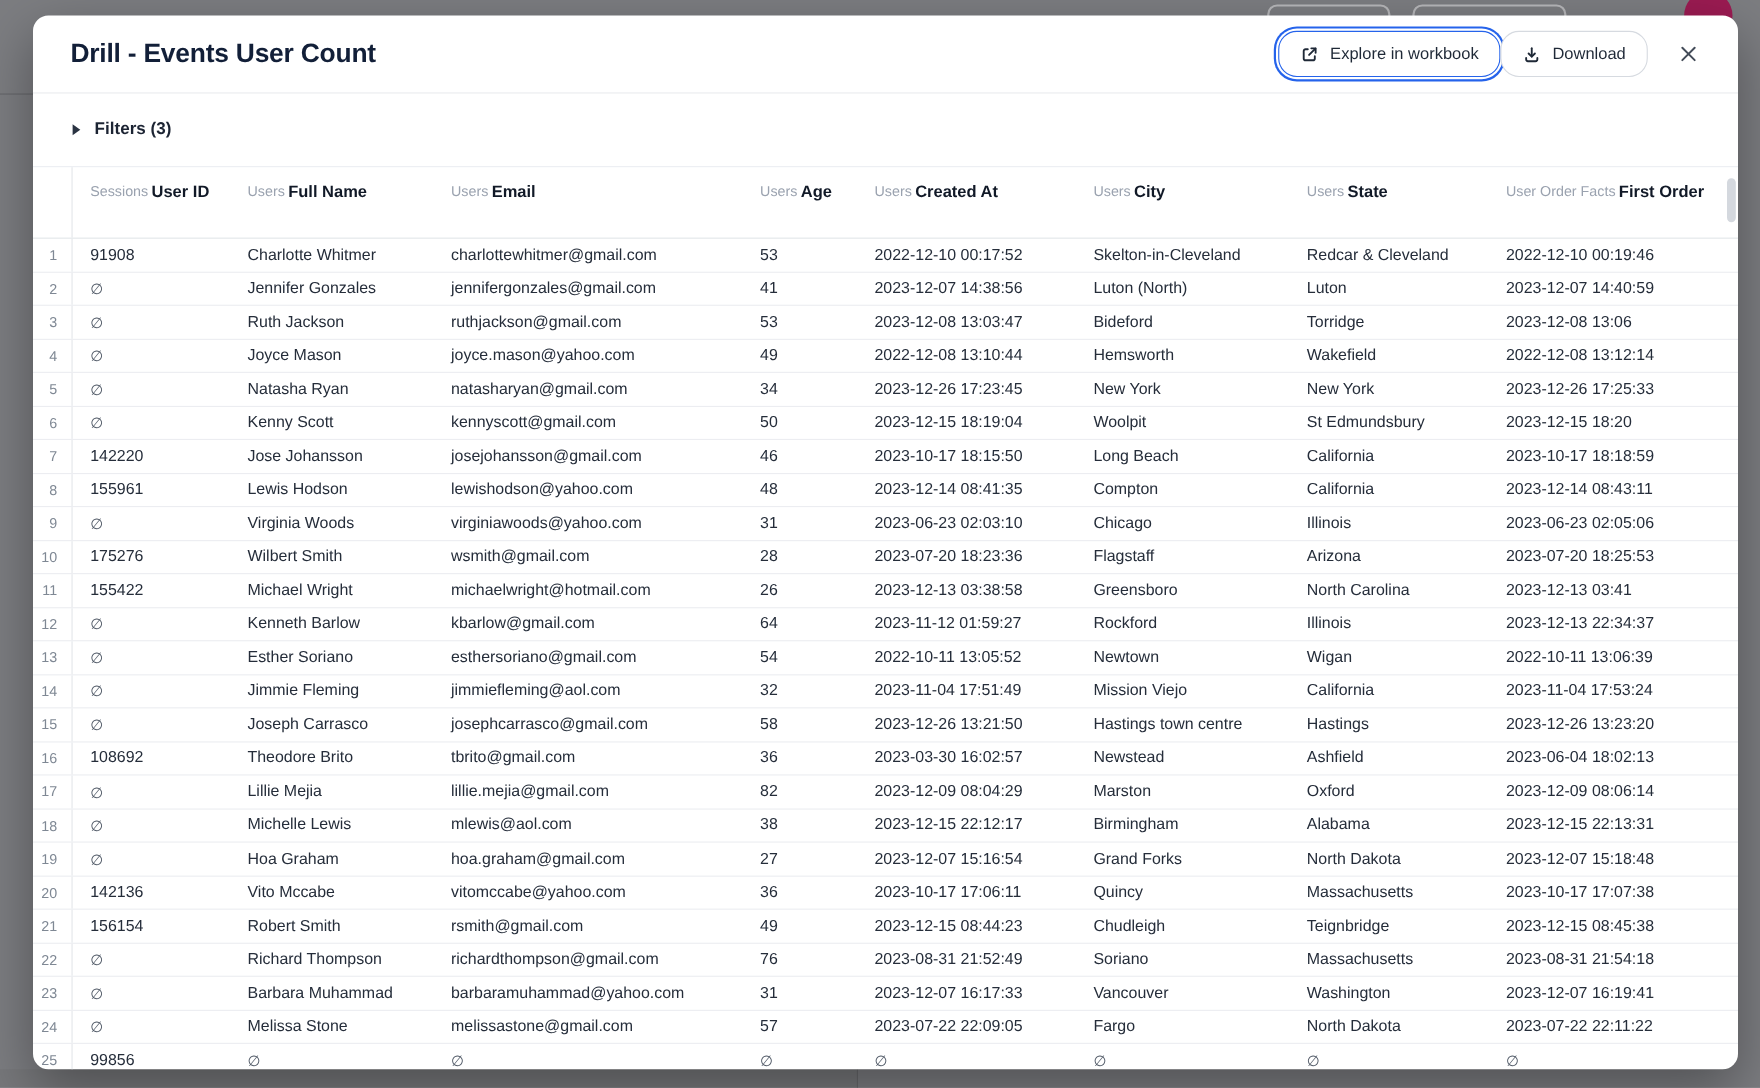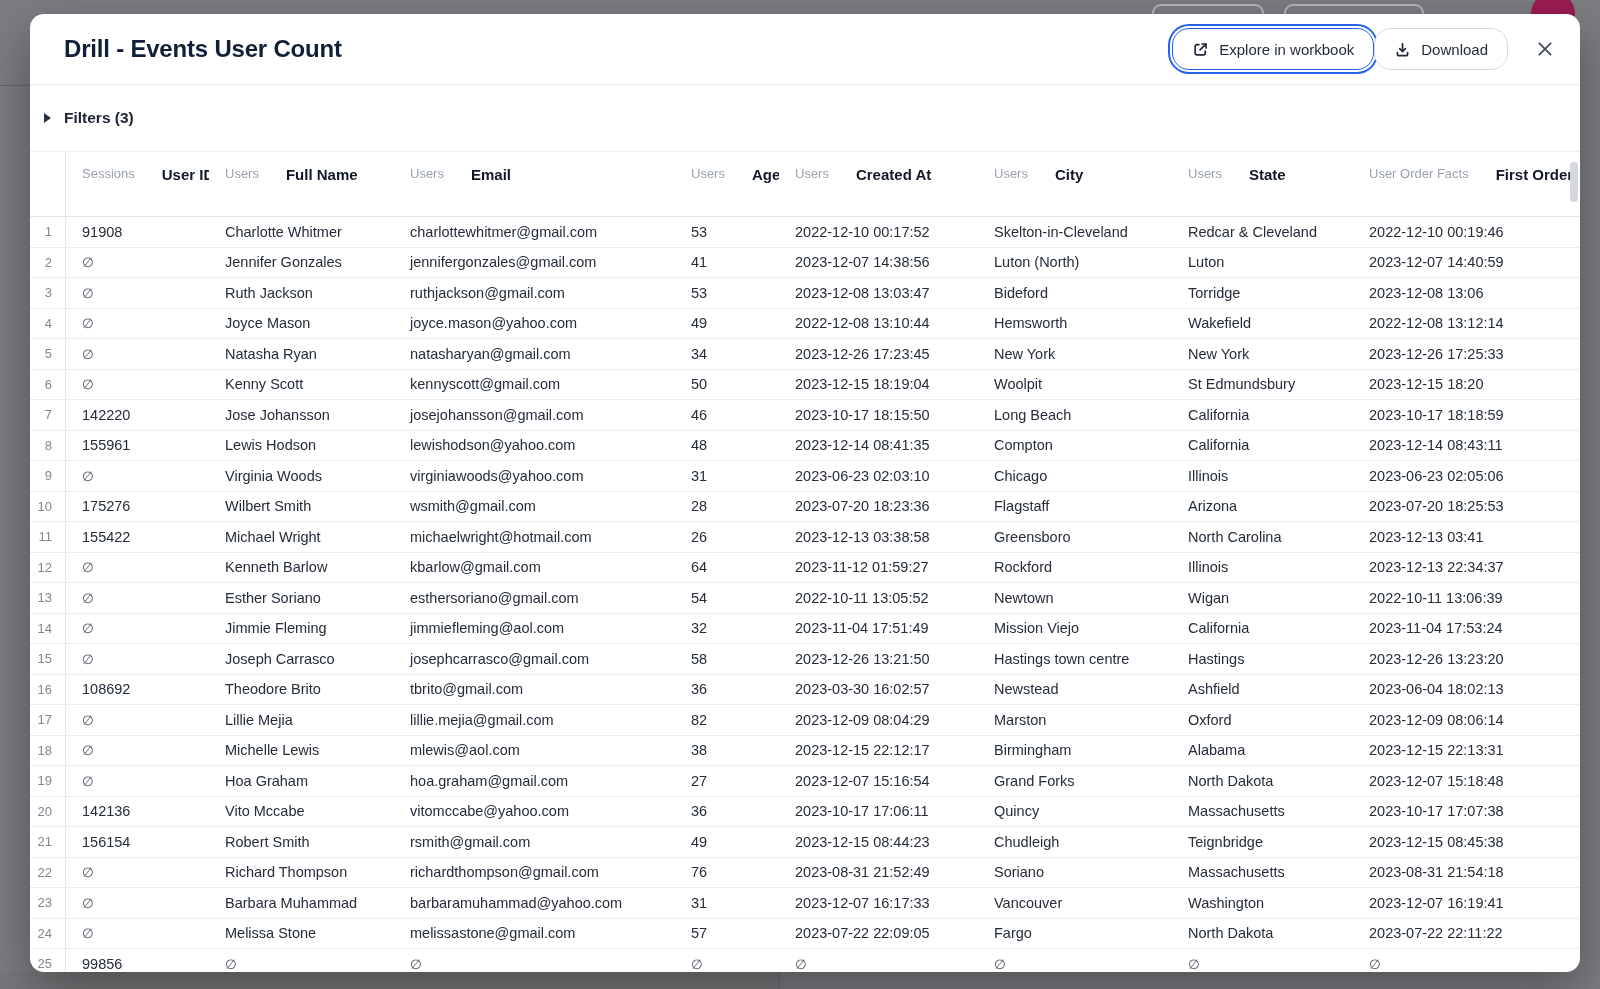--- a/index.html
+++ b/index.html
@@ -19,21 +19,21 @@
   .bk-bottom-dark { position:absolute; left:0; top:972px; width:780px; height:17px; background:rgba(0,0,0,.04); border-right:1px solid rgba(0,0,0,.12); }
   
   .modal {
     position:absolute; left:30px; top:14px; width:1550px; height:958px;
     background:#ffffff; border-radius:14px; z-index:2;
     box-shadow:0 18px 50px rgba(0,0,0,.35);
     overflow:hidden;
   }
   .modal-header {
     height:71px; display:flex; align-items:center;
-    padding:0 20px 0 34px; border-bottom:1px solid #e9ebee;
+    padding:0 30px 0 34px; border-bottom:1px solid #e9ebee;
   }
   .modal-title {
     flex:1; font-size:24px; font-weight:700; color:#121f38; letter-spacing:-.2px;
   }
   .btn {
     display:inline-flex; align-items:center; gap:10px;
     height:42px; padding:0 19px; background:#fff;
     border:1px solid #d6dae0; border-radius:17px;
     font-family:inherit; font-size:15px; font-weight:500; color:#1f2937;
     cursor:pointer; white-space:nowrap;
@@ -44,42 +44,42 @@
     box-shadow:0 0 0 2px #ffffff, 0 0 0 4px #2563eb;
   }
   .btn svg { display:block; }
   .close-btn {
     margin-left:22px; width:30px; height:30px; border:none; background:transparent;
     display:flex; align-items:center; justify-content:center; cursor:pointer; color:#444c59;
   }
   
   .filters-bar {
     height:66px; display:flex; align-items:center; gap:13px;
-    padding:0 14px; cursor:pointer;
+    padding:0 36px; cursor:pointer;
   }
   .tri {
     width:0; height:0;
     border-left:7px solid #2a3342;
     border-top:5px solid transparent;
     border-bottom:5px solid transparent;
   }
   .filters-label { font-size:15.5px; font-weight:600; color:#1c2433; }
   
   .table { position:relative; border-top:1px solid #eceef2; }
   .thead, .tr {
     display:grid;
     grid-template-columns:36px 143px 185px 281px 104px 199px 194px 181px 227px;
   }
   .thead { height:65px; border-bottom:1px solid #e2e5e9; }
   .th {
     padding:14px 8px 0 16px; display:flex; flex-direction:row; gap:3px;
     overflow:hidden; white-space:nowrap;
   }
   .th .grp { font-size:13px; color:#9aa2af; font-weight:400; }
-  .th .fld { font-size:15px; color:#111927; font-weight:700;margin-left:24px; }
+  .th .fld { font-size:15px; color:#111927; font-weight:700; }
   .th.rownum-h { padding:0; border-right:1px solid #e3e6ea; }
   .tr { height:30.5px; border-bottom:1px solid #ecedf1; }
   .td {
     display:flex; align-items:center; padding:0 8px 0 16px;
     font-size:14.5px; color:#252d3a; overflow:hidden; white-space:nowrap;
   }
   .td.rownum {
     justify-content:flex-end; padding:0 13px 0 0;
     font-size:13px; color:#7f8894; border-right:1px solid #e3e6ea;
   }

